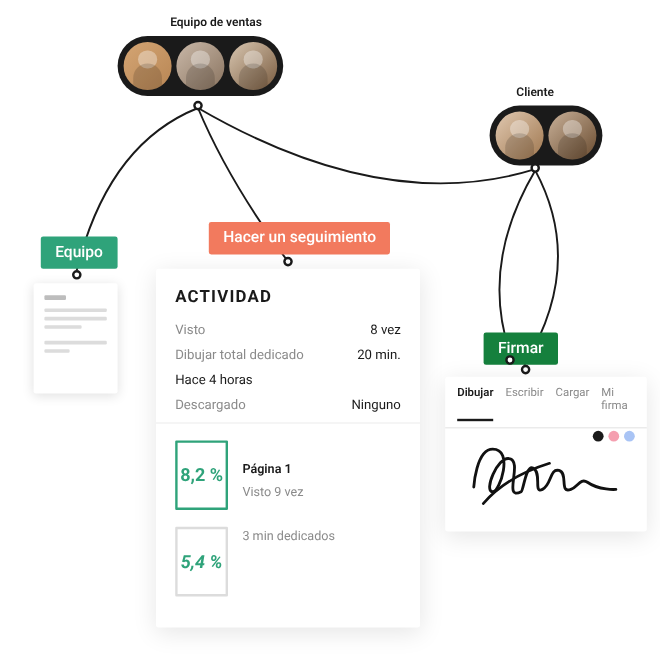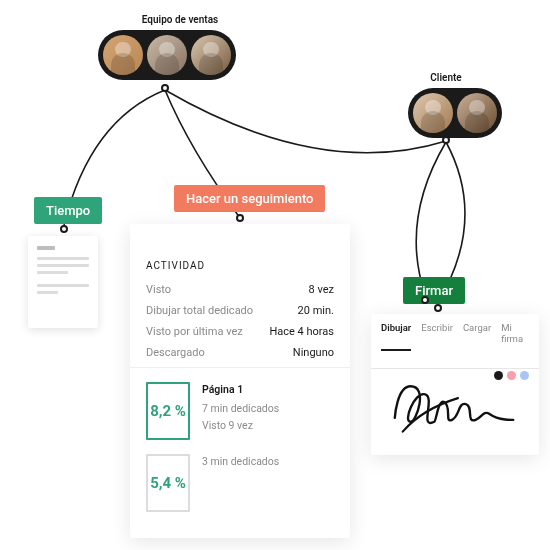--- a/index.html
+++ b/index.html
@@ -94,54 +94,53 @@
   .activity-card {
     position: absolute;
     width: 220px;
     background: #fff;
     box-shadow: 0 4px 20px rgba(0,0,0,0.10);
     border-radius: 2px;
     padding: 16px 16px 12px 16px;
     font-size: 11px;
   }
   .activity-card h4 {
-    font-size: 10px;
+    font-size: 14px;
     letter-spacing: 1px;
-    font-weight: 400;
+    font-weight: 700;
     margin-bottom: 12px;
     color: #1a1a1a;
-    margin-top: 20px;
   }
   .act-row {
     display: flex; justify-content: space-between;
     margin-bottom: 8px;
     color: #8a8a8a;
   }
   .act-row .val { color: #1a1a1a; }
   .act-divider { border:none; border-top:1px solid #eee; margin: 8px -16px 14px -16px; }
   .page-row { display:flex; gap:12px; margin-bottom:14px; align-items:flex-start;}
   .thumb {
     width: 44px; height: 58px; border:2px solid #2fa37a;
     display:flex; align-items:center; justify-content:center;
     font-size:15px; font-weight:700; color:#2fa37a; border-radius:1px;
   }
-  .thumb.gray { border-color:#dcdcdc; }
+  .thumb.gray { border-color:#dcdcdc;font-style:italic; }
   .page-meta { color:#8a8a8a; font-size:10.5px; line-height:1.6;}
-  .page-meta .title { color:#1a1a1a; font-weight:600; margin-bottom:2px;}
+  .page-meta .title { color:#1a1a1a; font-weight:600; margin-bottom:2px;margin-top:16px;}
 
   .sign-card {
     position:absolute;
     width: 168px;
     background:#fff;
     box-shadow: 0 4px 20px rgba(0,0,0,0.10);
     border-radius:2px;
     padding: 8px 10px 10px 10px;
     font-size: 9.5px;
   }
-  .sign-tabs { display:flex; gap:10px; color:#8a8a8a; border-bottom:1px solid #000; padding-bottom:24px; margin:0 -10px 0 -10px; padding-left:10px; padding-right:10px; border-bottom-color:#e6e6e6;}
+  .sign-tabs { display:flex; gap:10px; color:#8a8a8a; border-bottom:1px solid #000; padding-bottom:12px; margin:0 -10px 0 -10px; padding-left:10px; padding-right:10px; border-bottom-color:#e6e6e6;}
   .sign-tabs .tabi.active { color:#1a1a1a; font-weight:600; border-bottom:2px solid #1a1a1a; margin-bottom:-7px; padding-bottom:5px;}
   .sign-area {
     position:relative; height: 76px;
     border-radius:2px;
   }
   .sig-dots { position:absolute; top:2px; right:0; display:flex; gap:4px; }
   .sig-dots span { width:9px; height:9px; border-radius:50%; display:inline-block; }
   .sig-dots .d1 { background:#1a1a1a; }
   .sig-dots .d2 { background:#f59fb0; }
   .sig-dots .d3 { background:#a9c4f5; }
@@ -172,21 +171,21 @@
 </div>
 <div class="node-dot" style="left:161px; top:84px;"></div>
 
 <div class="group-label" style="left:416px; top:72px; width:60px;">Cliente</div>
 <div class="avatar-pill" style="left:408px; top:88px;">
   <div class="avatar a4"></div>
   <div class="avatar a5"></div>
 </div>
 <div class="node-dot" style="left:442px; top:136px;"></div>
 
-<div class="tag green" style="left:34px; top:197px;">Tiempo</div>
+<div class="tag green" style="left:34px; top:197px;">Equipo</div>
 <div class="doc-card" style="left:28px; top:236px;">
   <div class="doc-line title"></div>
   <div class="doc-line"></div>
   <div class="doc-line"></div>
   <div class="doc-line short"></div>
   <div class="doc-line gap"></div>
   <div class="doc-line short" style="width:40%;"></div>
 </div>
 <div class="node-dot" style="left:60px; top:225px;"></div>
 
@@ -197,33 +196,31 @@
   <h4>ACTIVIDAD</h4>
   <div class="act-row">
     <span>Visto</span>
     <span class="val">8 vez</span>
   </div>
   <div class="act-row">
     <span>Dibujar total dedicado</span>
     <span class="val">20 min.</span>
   </div>
   <div class="act-row">
-    <span>Visto por última vez</span>
     <span class="val">Hace 4 horas</span>
   </div>
   <div class="act-row">
     <span>Descargado</span>
     <span class="val">Ninguno</span>
   </div>
   <hr class="act-divider">
   <div class="page-row">
     <div class="thumb">8,2 %</div>
     <div class="page-meta">
       <div class="title">Página 1</div>
-      <div>7 min dedicados</div>
       <div>Visto 9 vez</div>
     </div>
   </div>
   <div class="page-row">
     <div class="thumb gray">5,4 %</div>
     <div class="page-meta">
       <div>3 min dedicados</div>
     </div>
   </div>
 </div>

